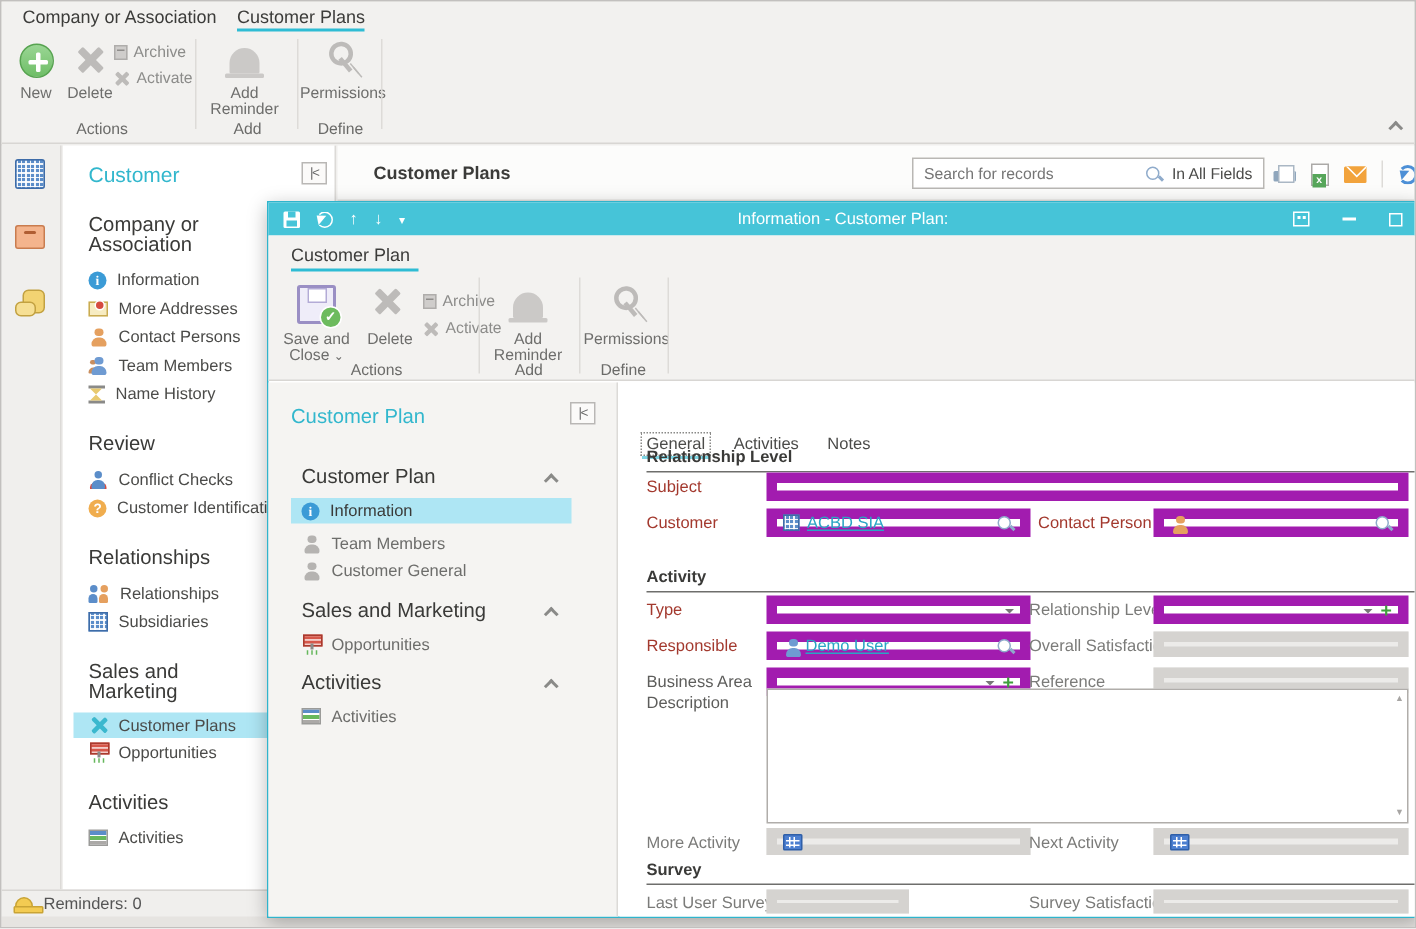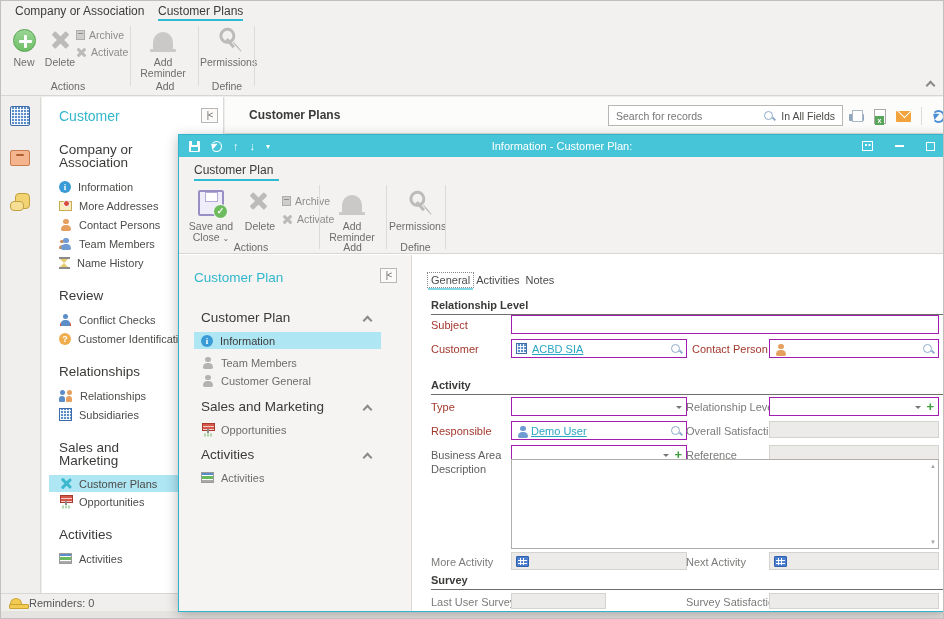--- a/index.html
+++ b/index.html
@@ -182,28 +182,28 @@
   .dlg-tab { position:absolute; left:15px; top:6px; font-size:12px; color:#3c3c3a; }
   .dlg-tab::after { content:''; position:absolute; left:0; right:-6px; bottom:-4px; height:2px; background:#2EBCD4; }
   .dlg-nav { position:absolute; left:0; top:120px; width:233px; bottom:0; background:#F5F4F2; border-right:1px solid #DCDAD7; }
   .dn-head { position:absolute; left:15px; top:15px; font-size:13.5px; color:#32B7CD; }
   .dn-t { position:absolute; left:22px; font-size:13.5px; color:#3a3a38; }
   .dn-chev { position:absolute; right:40px; }
   .dn-item { position:absolute; left:22px; display:flex; align-items:center; gap:7px; height:17px; color:#6d6d6b; }
   .dn-item.selected { left:15px; right:30px; padding-left:7px; background:#AEE6F4; color:#3a3a38; }
 
   .dlg-form { position:absolute; left:234px; top:120px; right:0; bottom:0; background:#fff; }
-  .form-tabs { position:absolute; left:15px; top:18px; display:flex; }
+  .form-tabs { position:absolute; left:15px; top:34px; display:flex; gap:13px; }
   .ftab { color:#4b4b49; padding:1px 3px; }
   .ftab.active { outline:1px dotted #8a8a88; position:relative; }
   .ftab.active::after { content:''; position:absolute; left:0; right:0; bottom:-3px; height:2px; background:#7FD6E4; }
   .sec-h { position:absolute; left:18px; right:0; font-weight:bold; font-size:11px; color:#3a3a38; border-bottom:1px solid #6E6E6C; padding-bottom:3px; }
   .flabel { position:absolute; color:#7b7b79; }
   .flabel.req { color:#A3392E; font-weight:normal; }
-  .fld { position:absolute; height:19px; border:1px solid #a21caf; background:#fff; display:flex; align-items:center; padding:0 4px; gap:5px; }
+  .fld { position:absolute; height:19px; border:7px solid #a21caf; background:#fff; display:flex; align-items:center; padding:0 4px; gap:5px; }
   .fld.dis { background:#ECEBE9; border-color:#D5D3D0; }
   .fld .spacer { flex:1; }
   .fld a { color:#2AA5C4; text-decoration:underline; font-size:11px; }
   .descbox { position:absolute; border:1px solid #B0ADAA; background:#fff; }
 
   .teal { color:#32B7CD; }
 </style>
 </head>
 <body>
 

